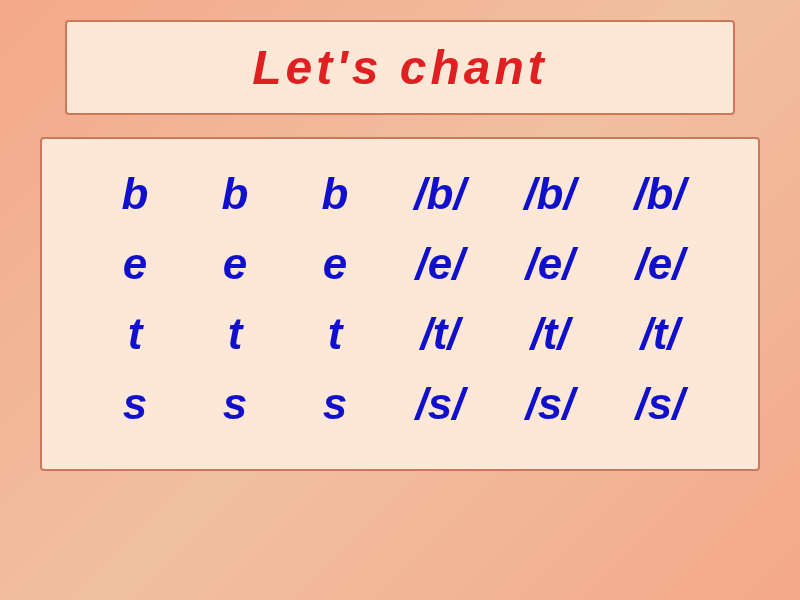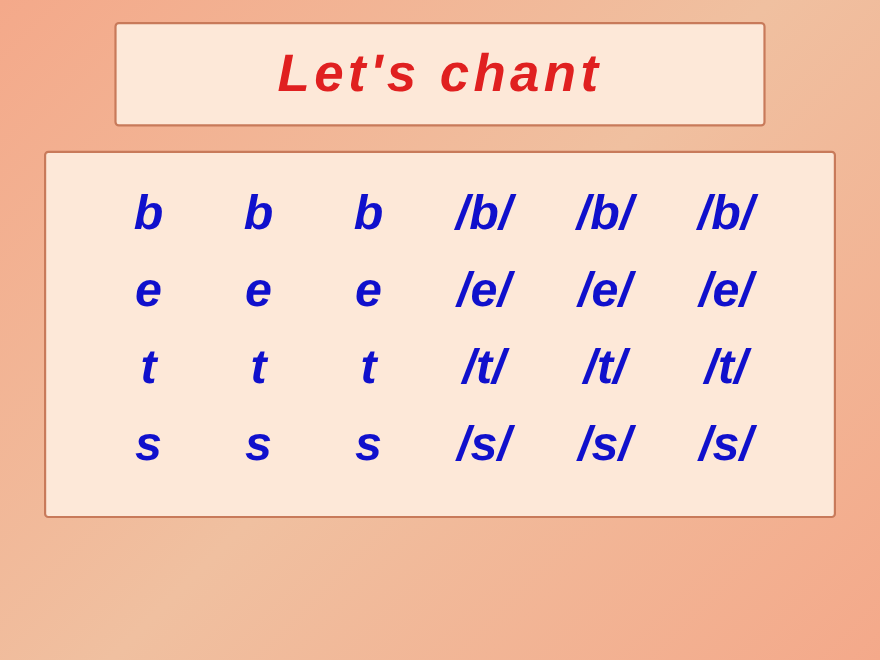--- a/index.html
+++ b/index.html
@@ -15,21 +15,21 @@
       display: flex;
       flex-direction: column;
       align-items: center;
       justify-content: flex-start;
       padding: 20px 30px;
       font-family: Arial, 'Helvetica Neue', sans-serif;
       overflow: hidden;
     }
 
     .title-box {
-      width: 592px;
+      width: 670px;
       border: 2px solid #c87a5a;
       background: #fde8d8;
       border-radius: 4px;
       text-align: center;
       padding: 18px 20px;
       margin-bottom: 22px;
     }
 
     .title-text {
       font-size: 48px;

